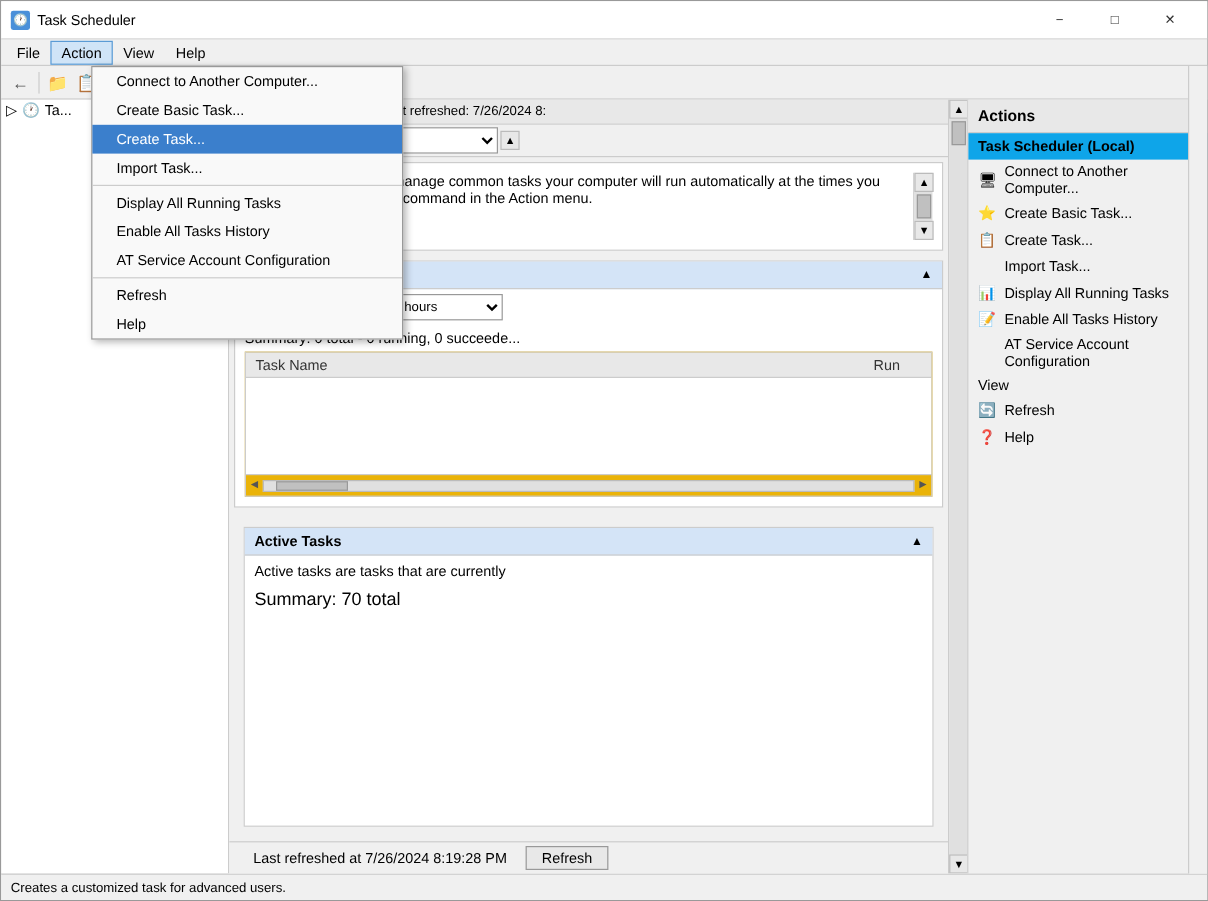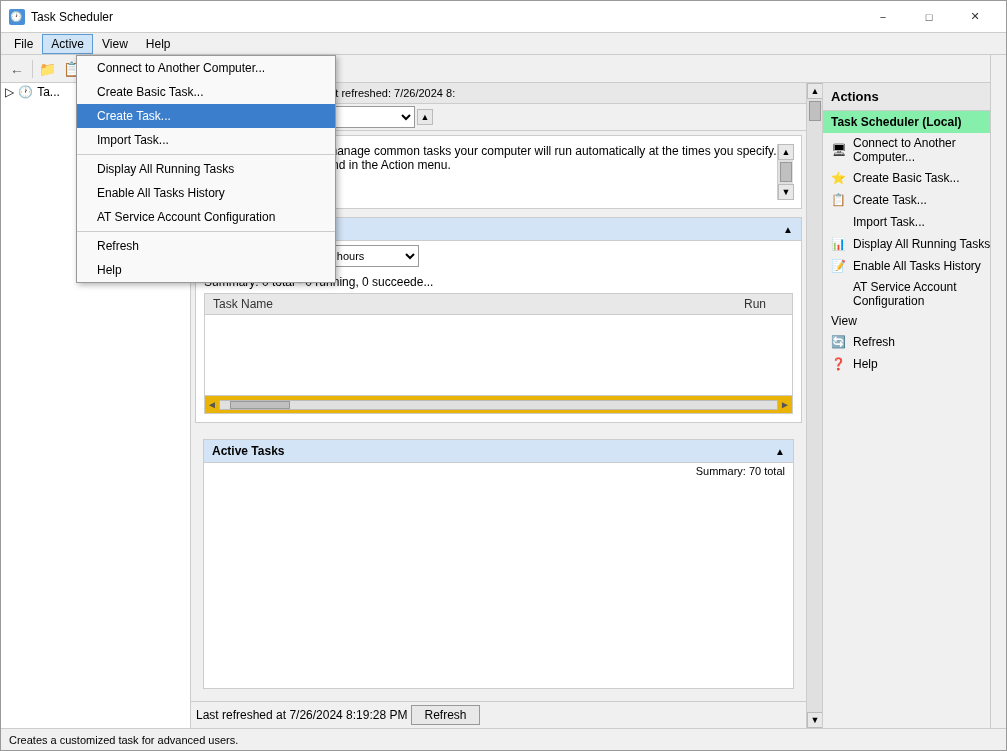--- a/index.html
+++ b/index.html
@@ -172,38 +172,38 @@
       font-size: 12px;
       font-weight: 600;
       border-bottom: 1px solid #ccc;
       display: flex;
       align-items: center;
       justify-content: space-between;
     }
 
     
     .right-panel {
-      width: 184px;
+      width: 200px;
       background: #f0f0f0;
       border-left: 1px solid #ccc;
       display: flex;
       flex-direction: column;
       flex-shrink: 0;
     }
 
     .right-panel-title {
       font-size: 13px;
       font-weight: bold;
       padding: 6px 8px;
       background: #e8e8e8;
       border-bottom: 1px solid #ccc;
     }
 
     .actions-group-header {
-      background: #86efac;
+      background: #0ea5e9;
       padding: 4px 8px;
       font-size: 12px;
       font-weight: 600;
       display: flex;
       align-items: center;
       justify-content: space-between;
     }
 
     .action-item {
       display: flex;
@@ -336,43 +336,42 @@
       background: #c0c0c0;
       position: absolute;
       top: 0;
       left: 10px;
       border: 1px solid #999;
     }
 
     .bottom-bar {
       display: flex;
       align-items: center;
-      padding: 3px 5px;
+      padding: 3px 20px;
       border-top: 1px solid #ccc;
       background: #f0f0f0;
-      gap: 4px;
+      gap: 16px;
     }
 
     .refresh-btn {
       padding: 2px 12px;
       background: #e8e8e8;
       border: 1px solid #999;
       cursor: pointer;
       font-size: 12px;
     }
 
     .active-tasks-desc {
       padding: 6px 8px;
       font-size: 12px;
     }
 
     .active-tasks-summary {
       padding: 2px 8px 6px;
-      font-size: 11px;
-      text-align: right;
+      font-size: 15px;
     }
 
     .center-scroll-v {
       width: 16px;
       background: #f0f0f0;
       border-left: 1px solid #ccc;
       display: flex;
       flex-direction: column;
     }
 
@@ -411,21 +410,21 @@
     <div class="title-bar-text">Task Scheduler</div>
     <div class="window-controls">
       <button class="window-btn">−</button>
       <button class="window-btn">□</button>
       <button class="window-btn close">✕</button>
     </div>
   </div>
 
   <div class="menu-bar">
     <div class="menu-item">File</div>
-    <div class="menu-item active">Active</div>
+    <div class="menu-item active">Action</div>
     <div class="menu-item">View</div>
     <div class="menu-item">Help</div>
   </div>
 
   <div class="toolbar">
     <button class="toolbar-btn">←</button>
     <div class="toolbar-separator"></div>
     <button class="toolbar-btn">📁</button>
     <button class="toolbar-btn">📋</button>
   </div>
@@ -491,20 +490,21 @@
             <span class="scroll-arrow">►</span>
           </div>
         </div>
       </div>
 
       <div style="background:#fff; margin:12px; border:1px solid #ccc; flex:1;">
         <div class="section-header">
           <span>Active Tasks</span>
           <span style="font-size:10px; cursor:pointer;">▲</span>
         </div>
+        <div class="active-tasks-desc">Active tasks are tasks that are currently</div>
         <div class="active-tasks-summary">Summary: 70 total</div>
       </div>
 
       <div class="bottom-bar">
         <span>Last refreshed at 7/26/2024 8:19:28 PM</span>
         <button class="refresh-btn">Refresh</button>
       </div>
     </div>
 
     <div class="center-scroll-v" style="width:16px; border-left:1px solid #ccc; background:#f0f0f0; flex-shrink:0; display:flex; flex-direction:column;">

